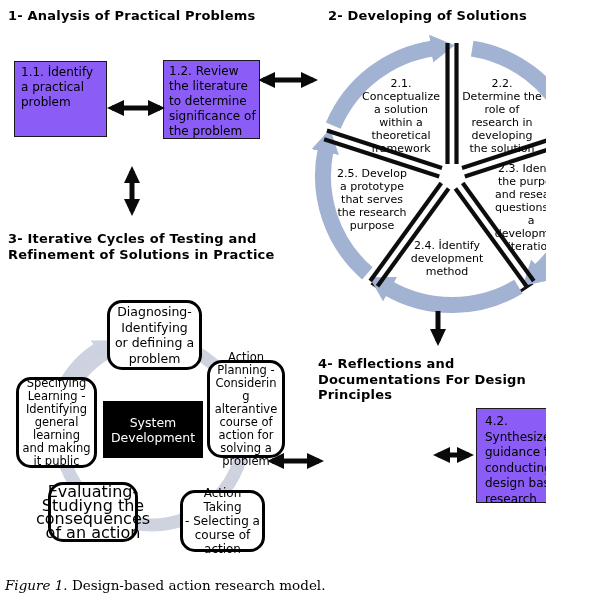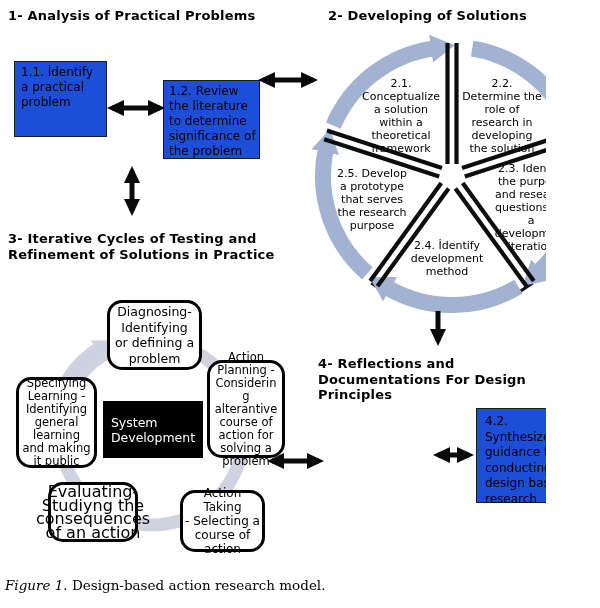--- a/index.html
+++ b/index.html
@@ -6,45 +6,45 @@
   .canvas{position:relative;width:546px;height:608px;background:#ffffff;overflow:hidden;
           font-family:"DejaVu Sans",sans-serif;color:#000;}
   svg.layer{position:absolute;left:0;top:0;pointer-events:none;}
   #bg{z-index:0;} #fg{z-index:3;}
   .t{position:absolute;margin:0;font:bold 13px/15.5px "DejaVu Sans",sans-serif;
      letter-spacing:.2px;white-space:pre-line;z-index:2;}
   .t1{left:8px;top:8px;}
   .t2{left:328px;top:8px;}
   .t3{left:8px;top:231px;}
   .t4{left:318px;top:356px;}
-  .rbox{position:absolute;background:#1d4ed8;border:1.6px solid #1a1a1a;
+  .rbox{position:absolute;background:#8b5cf6;border:1.6px solid #1a1a1a;
         font:12px/15px "DejaVu Sans",sans-serif;white-space:pre-line;
         box-sizing:border-box;z-index:2;}
   .b11{left:14px;top:61px;width:93px;height:76px;padding:3px 1px 0 6px;}
-  .b12{left:163px;top:60px;width:97px;height:79px;padding:3px 1px 0 5px;margin-top:20px;}
+  .b12{left:163px;top:60px;width:97px;height:79px;padding:3px 1px 0 5px;}
   .b41{left:325px;top:414px;width:108px;height:91px;padding:5px 1px 0 8px;line-height:15.5px;}
   .b42{left:476px;top:408px;width:98px;height:95px;padding:5px 1px 0 8px;line-height:15.5px;}
   .seg{position:absolute;text-align:center;font:11px/13px "DejaVu Sans",sans-serif;
        white-space:pre-line;z-index:1;}
   .s21{left:346px;top:77px;width:110px;}
   .s22{left:447px;top:77px;width:110px;}
   .s23{left:476px;top:162px;width:110px;}
   .s24{left:392px;top:239px;width:110px;}
   .s25{left:317px;top:167px;width:110px;}
   .cyc{position:absolute;background:#fff;border:3px solid #000;border-radius:15px;
        display:flex;align-items:center;justify-content:center;text-align:center;
        font:11.5px/13px "DejaVu Sans",sans-serif;white-space:pre-line;
        box-sizing:border-box;z-index:2;}
   .diagnosing{left:107px;top:300px;width:95px;height:70px;font-size:12.5px;line-height:15.5px;}
   .specifying{left:16px;top:377px;width:81px;height:91px;}
   .planning{left:207px;top:360px;width:78px;height:98px;overflow:visible;}
   .evaluating{left:48px;top:482px;width:90px;height:60px;font-size:16px;line-height:13.5px;}
   .taking{left:180px;top:478px;width:85px;height:62px;font-size:12px;line-height:14px;margin-top:12px;}
   .sysdev{position:absolute;left:103px;top:401px;width:100px;height:57px;
-          display:flex;align-items:center;justify-content:center;
+          display:flex;align-items:center;justify-content:center;text-align:center;
           font:12.5px/15px "DejaVu Sans",sans-serif;white-space:pre-line;z-index:2;}
   .caption{position:absolute;left:5px;top:577px;font:13.5px "DejaVu Serif",serif;z-index:2;}
   .cap-i{font-style:italic;}
 </style>
 </head>
 <body>
 
 <div class="canvas">
 
   <svg id="bg" class="layer" width="600" height="608">

